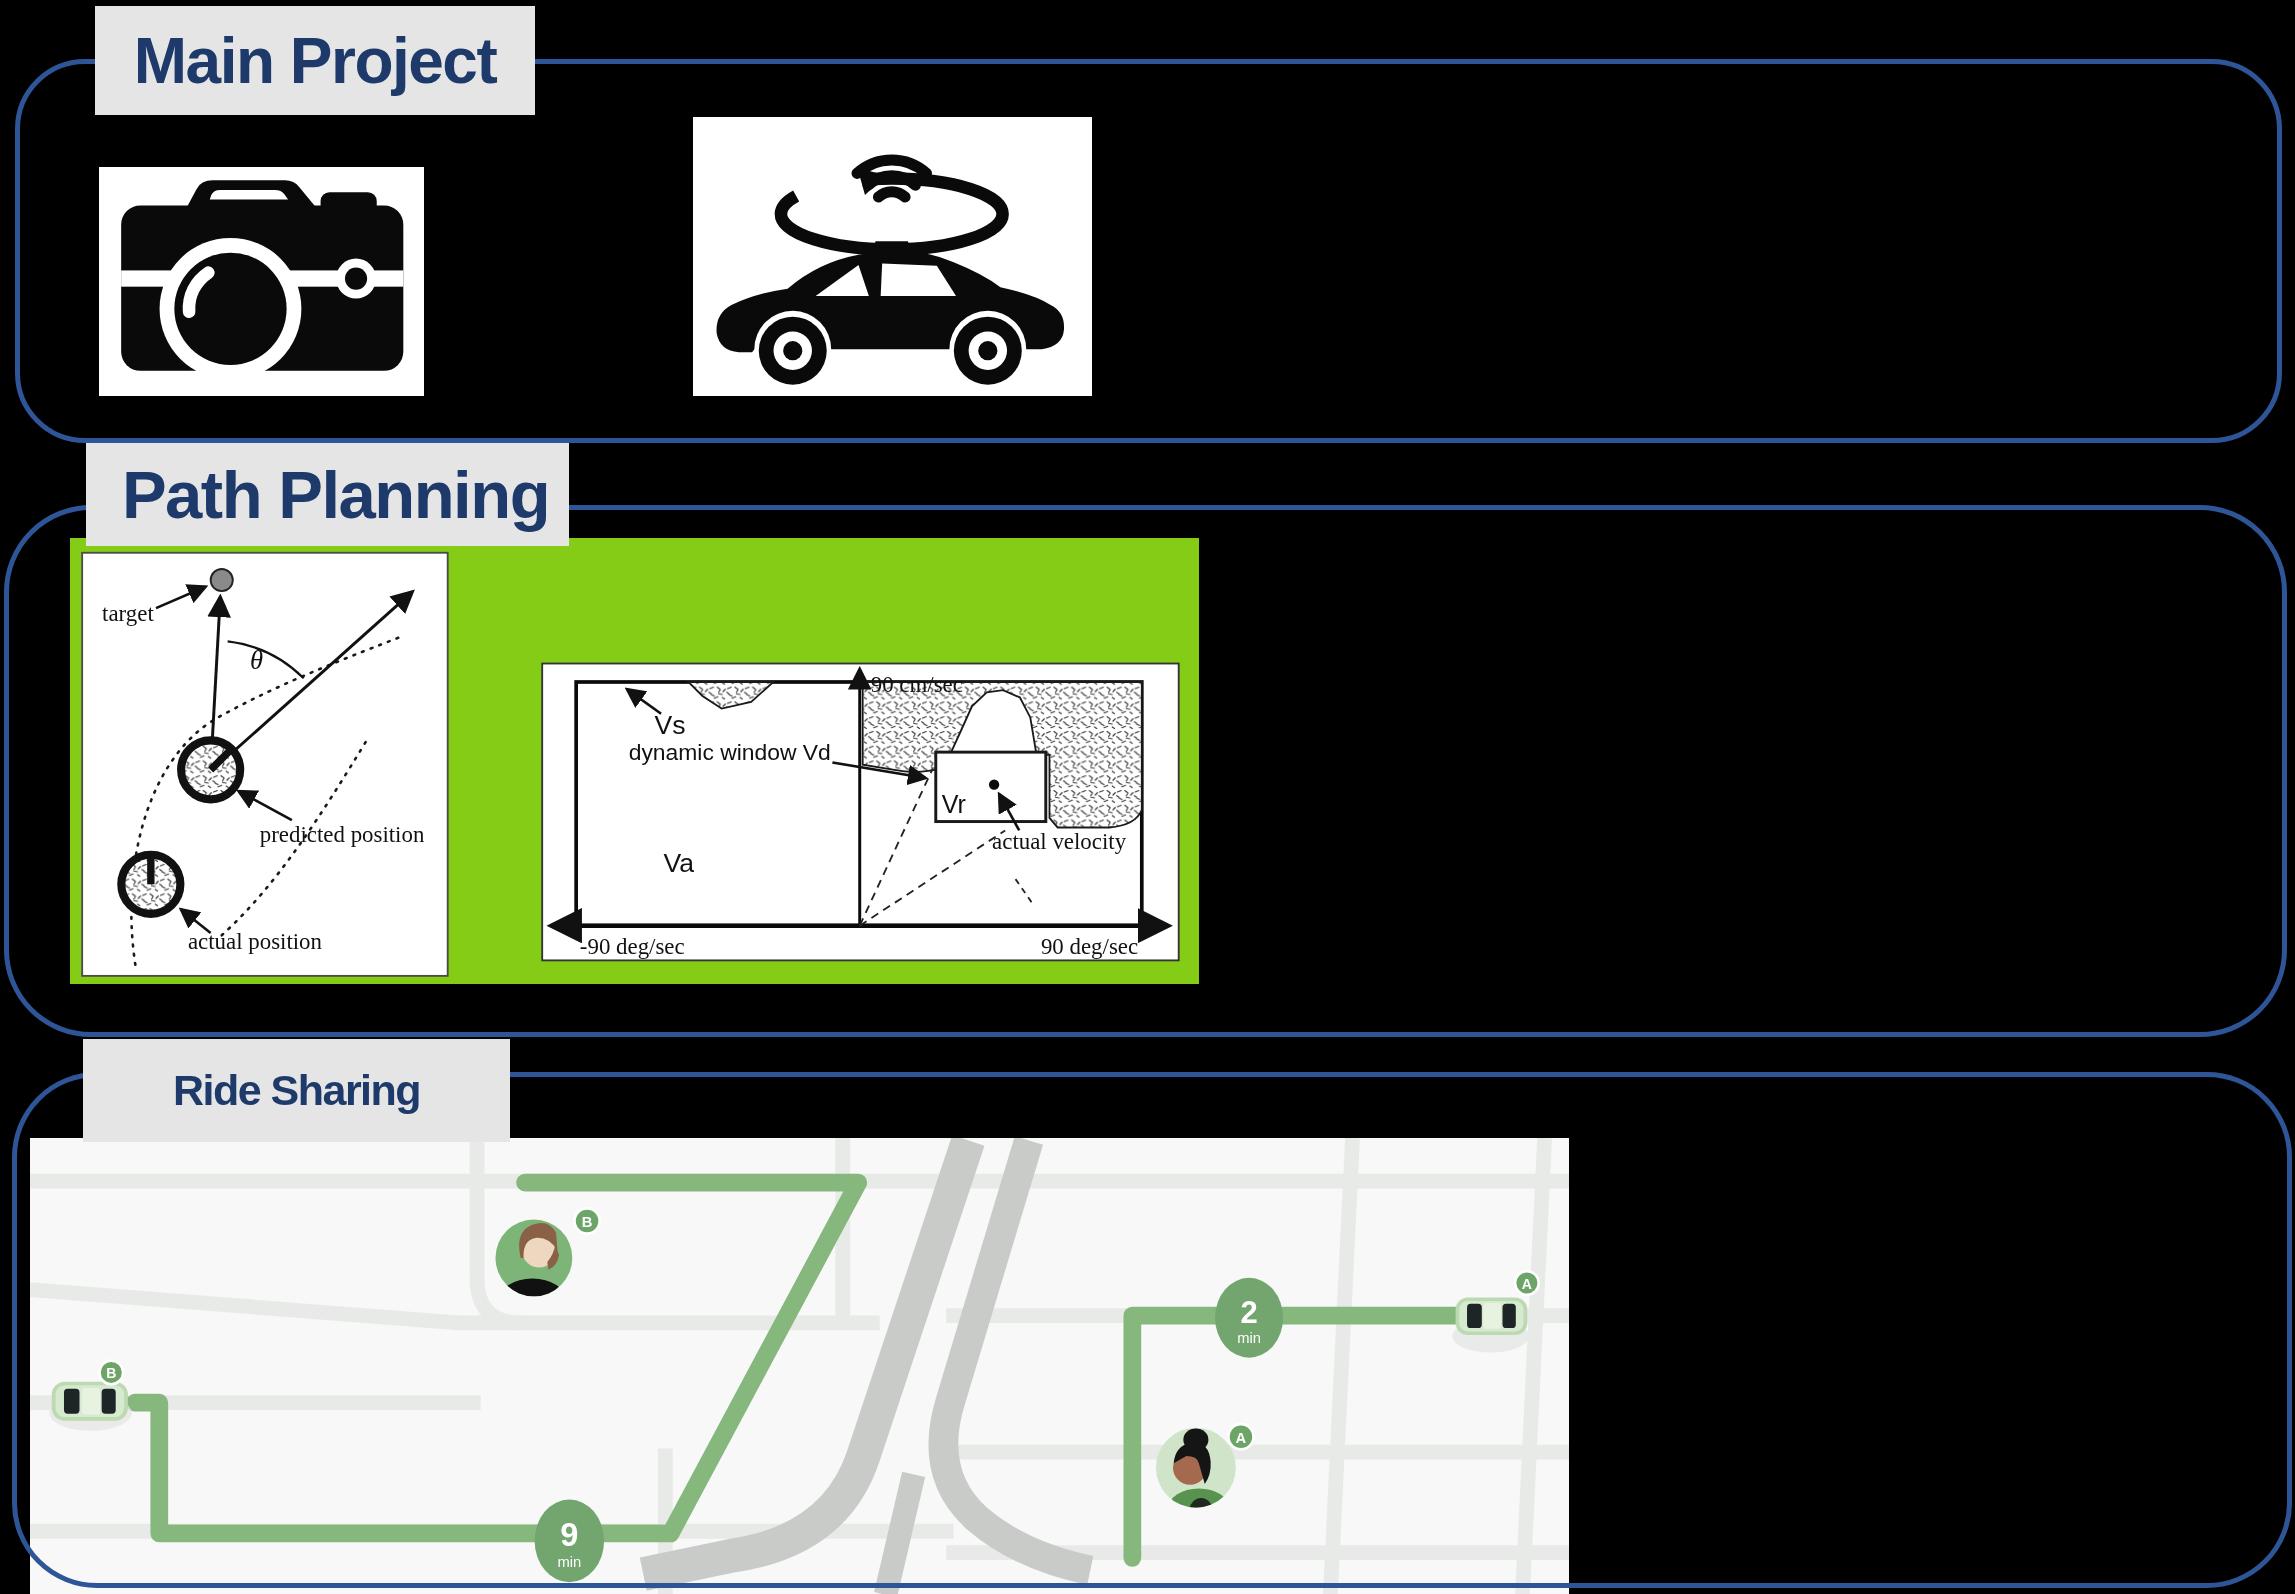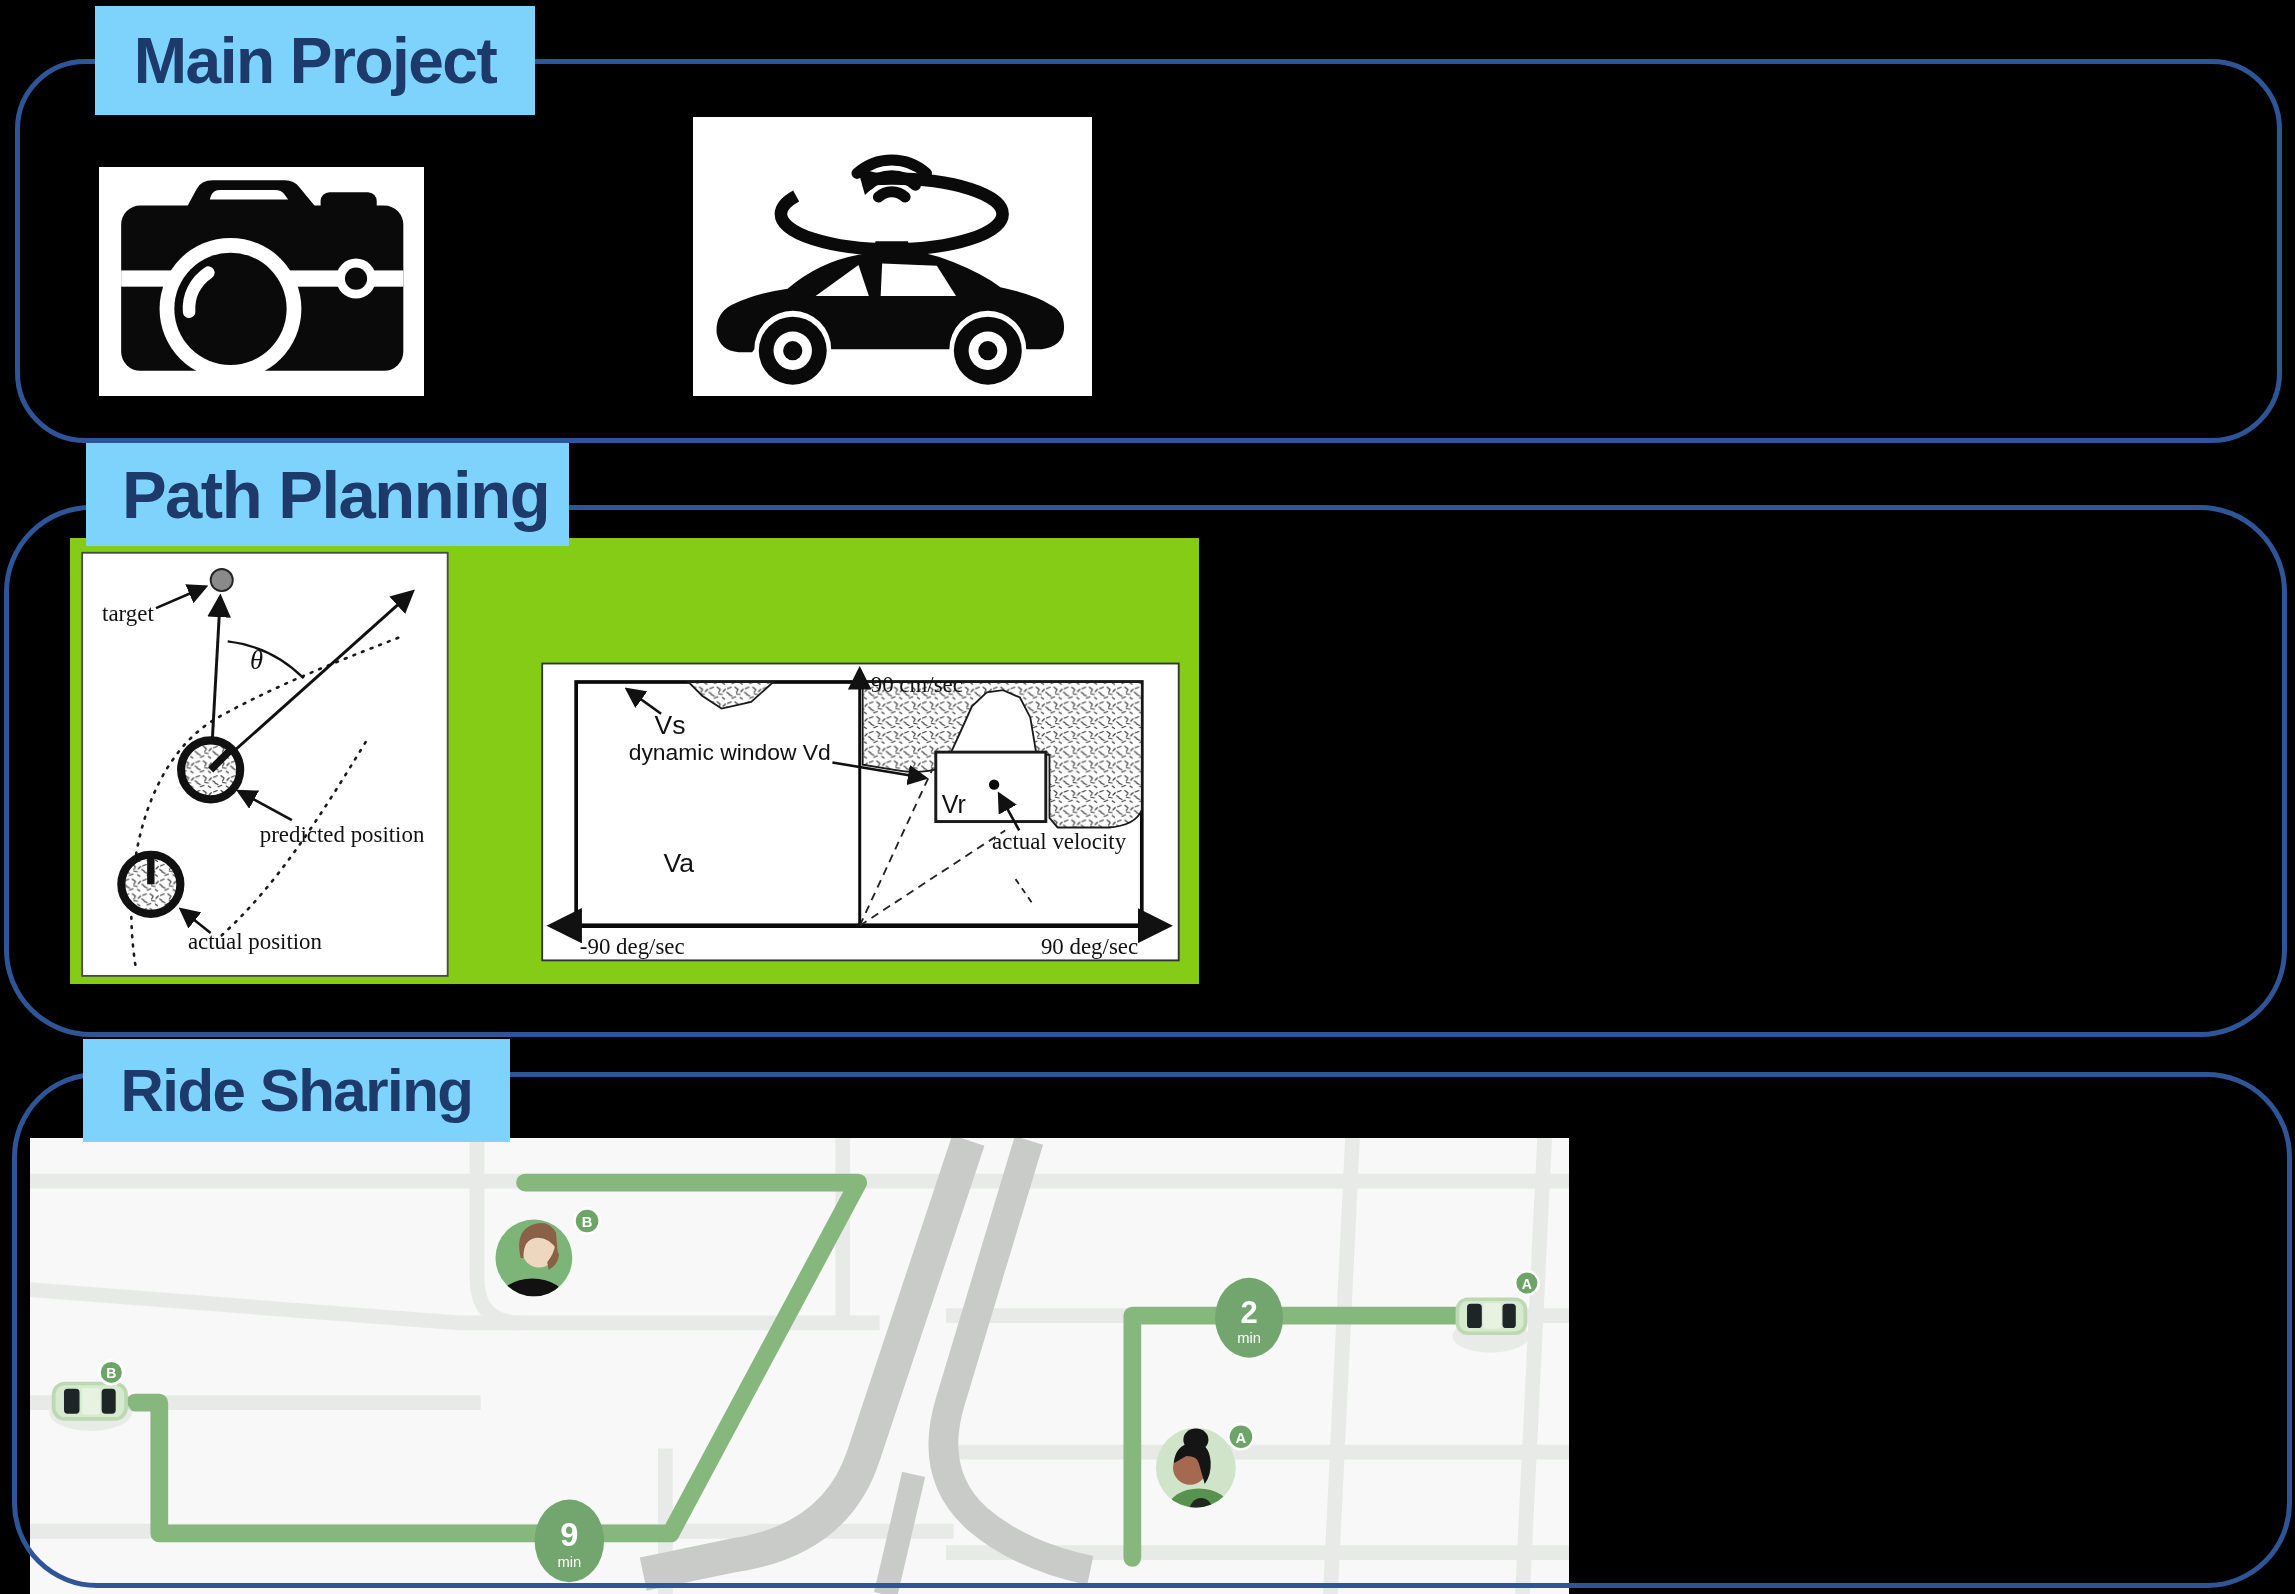--- a/index.html
+++ b/index.html
@@ -18,30 +18,30 @@
     position:absolute;
     border:5.2px solid var(--blue);
     background:transparent;
     z-index:2;
   }
   #panel-main{left:15px;top:59px;width:2257px;height:374px;border-radius:70px;}
   #panel-path{left:4.4px;top:505px;width:2273px;height:522px;border-radius:87px;}
   #panel-ride{left:12px;top:1072px;width:2270px;height:506px;border-radius:85px;}
   .section-label{
     position:absolute;
-    background:#7dd3fc;
+    background:#e5e5e5;
     color:var(--navy);
     display:flex;align-items:center;justify-content:center;
     font-weight:bold;
     letter-spacing:-1.5px;
     z-index:4;
   }
   #label-main{left:95px;top:6px;width:440px;height:109px;font-size:64px;}
   #label-path{left:86px;top:443px;width:467px;height:103px;font-size:67px;padding-left:16px;}
-  #label-ride{left:83px;top:1039px;width:427px;height:103px;font-size:60px;}
+  #label-ride{left:83px;top:1039px;width:427px;height:103px;font-size:43px;}
   .icon-card{
     position:absolute;
     background:#fff;
     z-index:3;
   }
   #camera-card{left:99px;top:167px;width:325px;height:229px;}
   #lidar-card{left:693px;top:117px;width:399px;height:279px;}
   #figure-path{
     position:absolute;left:70px;top:538px;width:1129px;height:446px;
     background:#84cc16;z-index:1;

